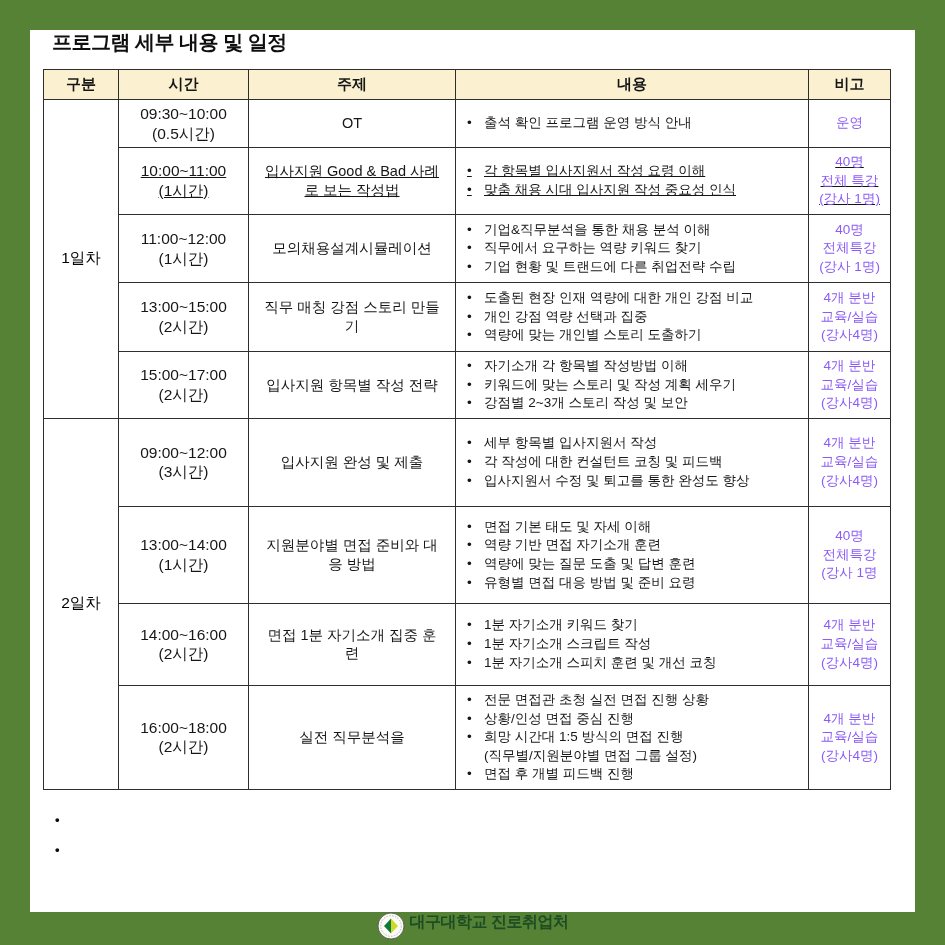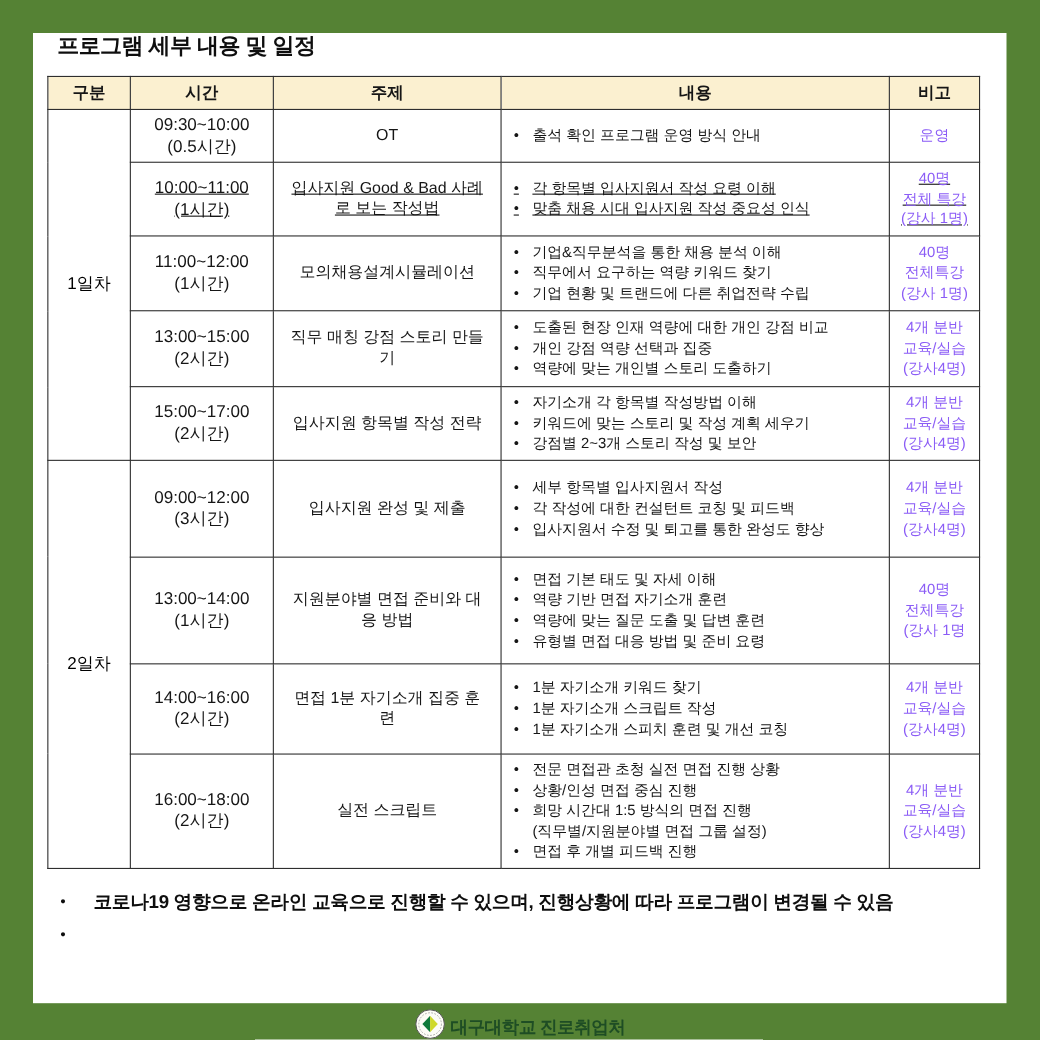--- a/index.html
+++ b/index.html
@@ -36,21 +36,21 @@
   td.content .cline{display:flex;line-height:1.38;}
   td.content .b{flex:none;width:17px;}
   td.content .t{flex:1;}
   td.note{font-size:13.5px;text-align:center;line-height:1.38;padding:2px;color:#8b5cf6;}
   .footnotes{margin:15px 20px 0 25px;}
   .fn{display:flex;font-size:17px;font-weight:600;line-height:30px;color:#0e0e0e;}
   .fn .fnb{flex:none;width:30px;font-size:13px;}
   .fn .fnt{white-space:pre-wrap;letter-spacing:-0.3px;}
   .footer-band{
     position:absolute;left:0;right:0;bottom:0;height:33px;
-    display:flex;align-items:flex-end;justify-content:center;gap:5px;
+    display:flex;align-items:flex-start;justify-content:center;gap:5px;
   }
   .logo-text{font-size:16px;font-weight:bold;color:#1e4d24;letter-spacing:-0.5px;}
   .seal{display:block;}
 </style>
 </head>
 <body>
 
 <div class="panel">
   <h1 class="title">프로그램 세부 내용 및 일정</h1>
 
@@ -270,21 +270,21 @@
             <div>4개 분반</div>
             <div>교육/실습</div>
             <div>(강사4명)</div>
           </td>
         </tr>
         <tr style="height: 103px;">
           <td class="time">
             <div>16:00~18:00</div>
             <div>(2시간)</div>
           </td>
-          <td class="topic">실전 스크립트</td>
+          <td class="topic">실전 직무분석을</td>
           <td class="content">
             <div class="cline">
               <span class="b">•</span>
               <span class="t">전문 면접관 초청 실전 면접 진행 상황</span>
             </div>
             <div class="cline">
               <span class="b">•</span>
               <span class="t">상황/인성 면접 중심 진행</span>
             </div>
             <div class="cline">
@@ -305,21 +305,20 @@
             <div>교육/실습</div>
             <div>(강사4명)</div>
           </td>
         </tr>
       </tbody>
   </table>
 
   <div class="footnotes" id="footnotes">
       <div class="fn">
         <span class="fnb">•</span>
-        <span class="fnt">코로나19 영향으로 온라인 교육으로 진행할 수 있으며, 진행상황에 따라 프로그램이 변경될 수 있음</span>
       </div>
       <div class="fn">
         <span class="fnb">•</span>
       </div>
     </div>
 </div>
 
 <div class="footer-band">
   <svg class="seal" width="28" height="28" viewBox="0 0 28 28" aria-hidden="true">
     <circle cx="14" cy="14" r="13" fill="#fcfcf6" stroke="#555555" stroke-width="0.9"></circle>

